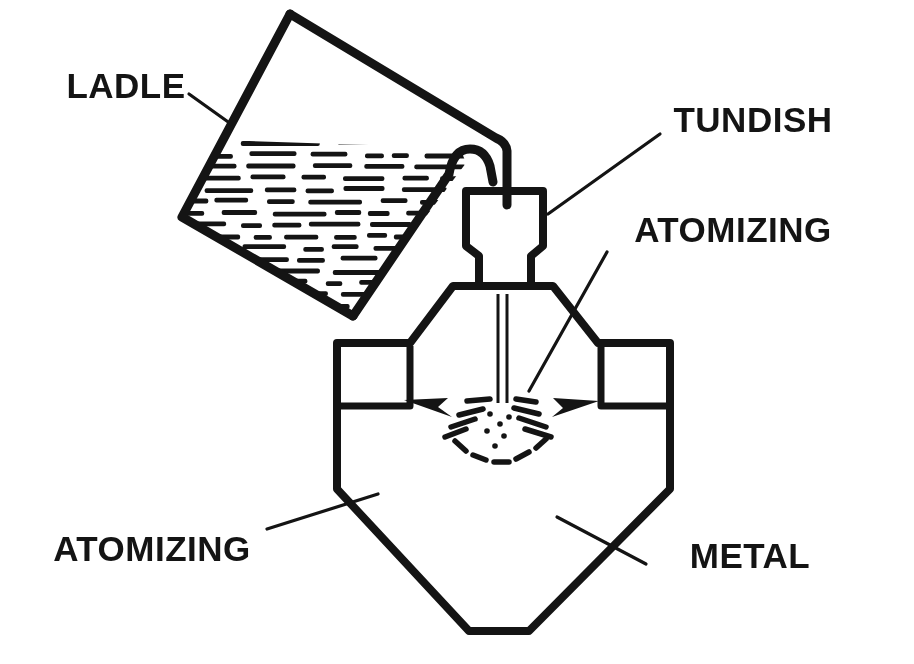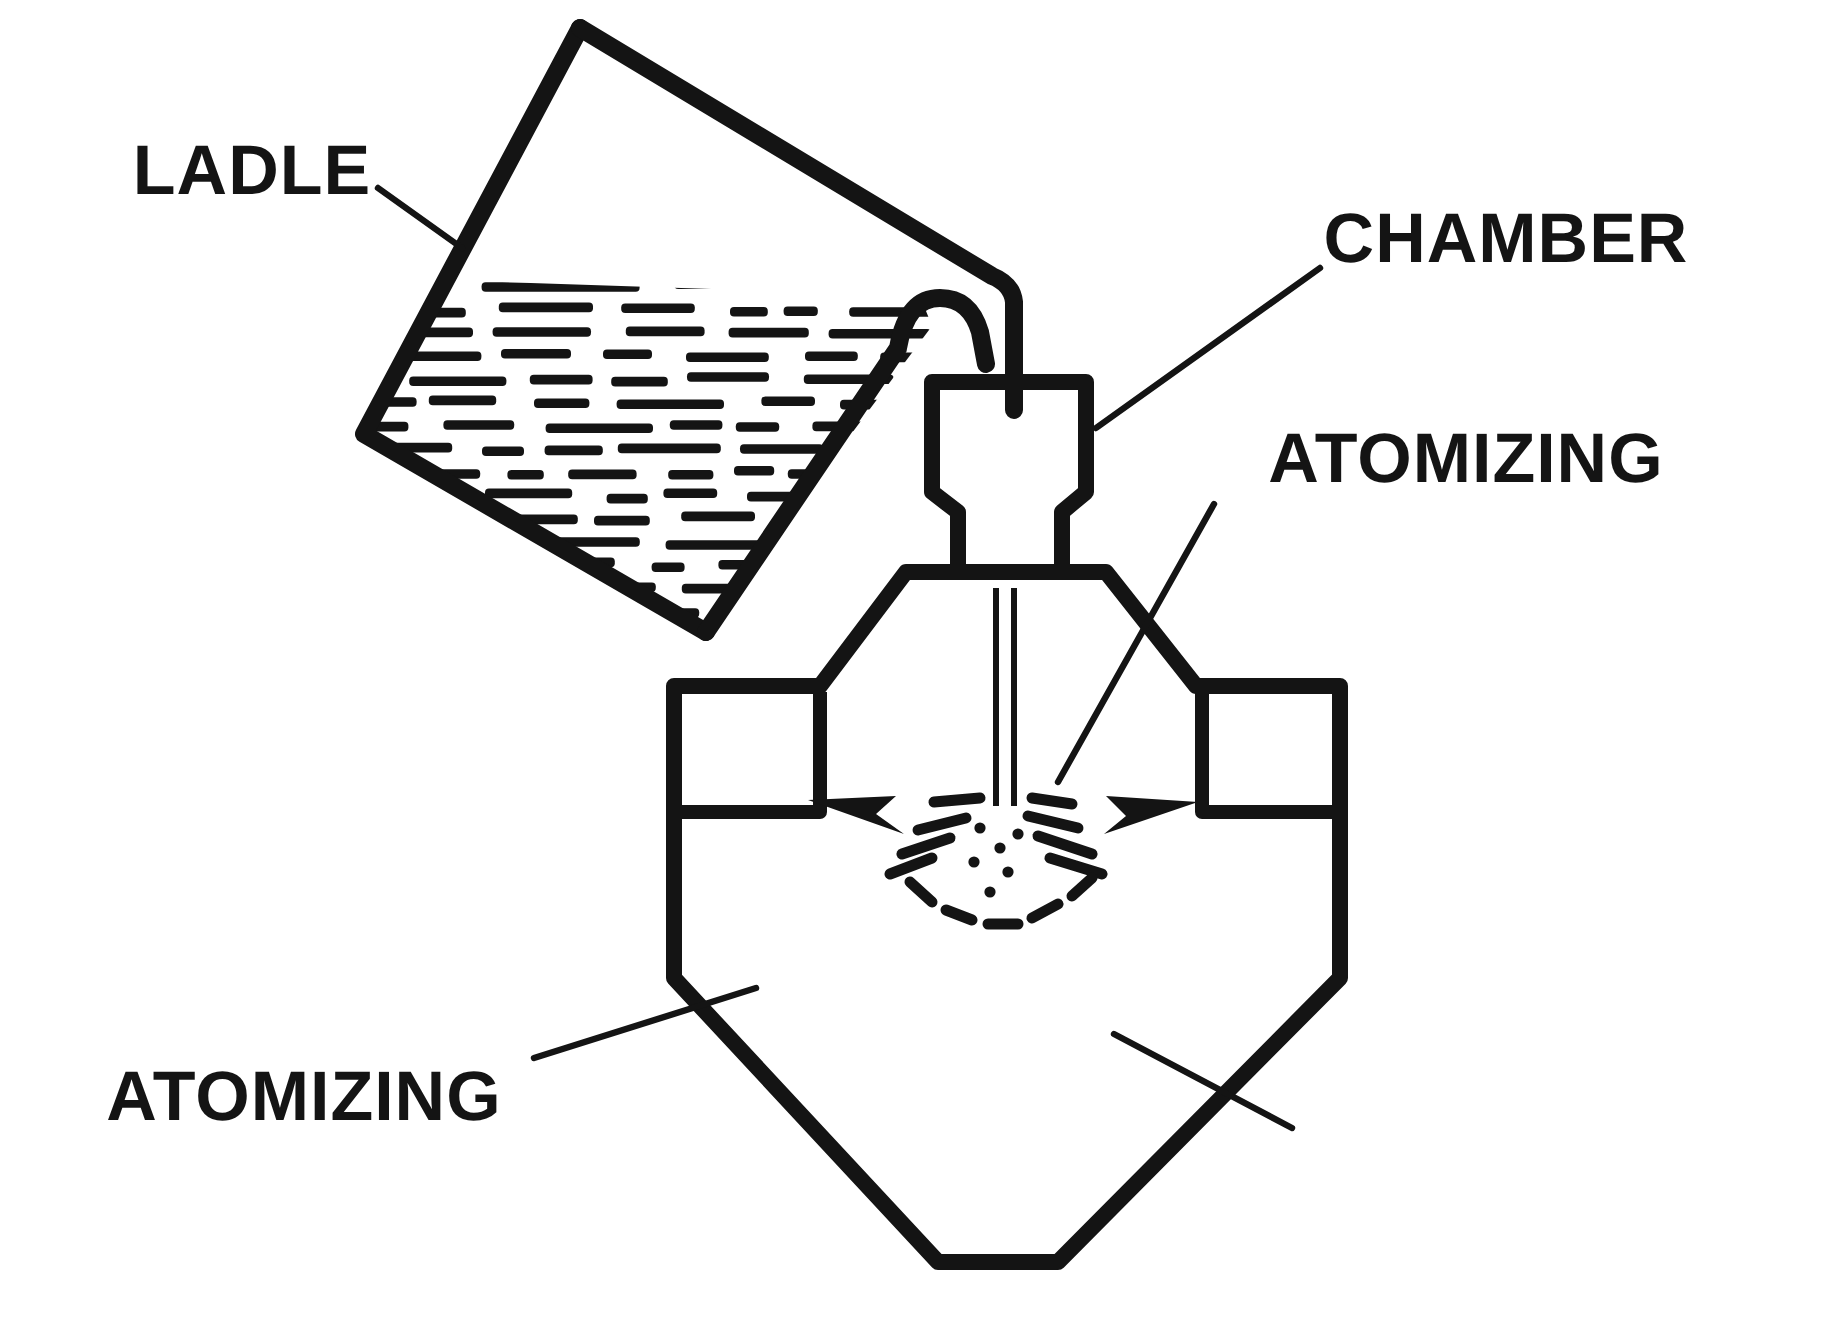--- a/index.html
+++ b/index.html
@@ -192,26 +192,27 @@
       <line x1="189" y1="94" x2="231" y2="124"></line>
       <line x1="660" y1="134" x2="548" y2="214"></line>
       <line x1="607" y1="252" x2="529" y2="391"></line>
       <line x1="267" y1="529" x2="378" y2="494"></line>
       <line x1="557" y1="517" x2="646" y2="564"></line>
     </g>
   </svg>
 
   <div class="lbl" style="left:126px; top:86px;">LADLE</div>
 
-  <div class="lbl" style="left:753px; top:120px;">CHAMBER</div>
+  <div class="lbl" style="left:753px; top:120px;">TUNDISH</div>
 
   <div class="lbl" style="left:733px; top:230px;">
     <div>ATOMIZING</div>
   </div>
 
   <div class="lbl" style="left:152px; top:549px;">
     <div>ATOMIZING</div>
   </div>
 
   <div class="lbl" style="left:750px; top:556px;">
+    <div>METAL</div>
   </div>
 
 </div>
 
 </body></html>

